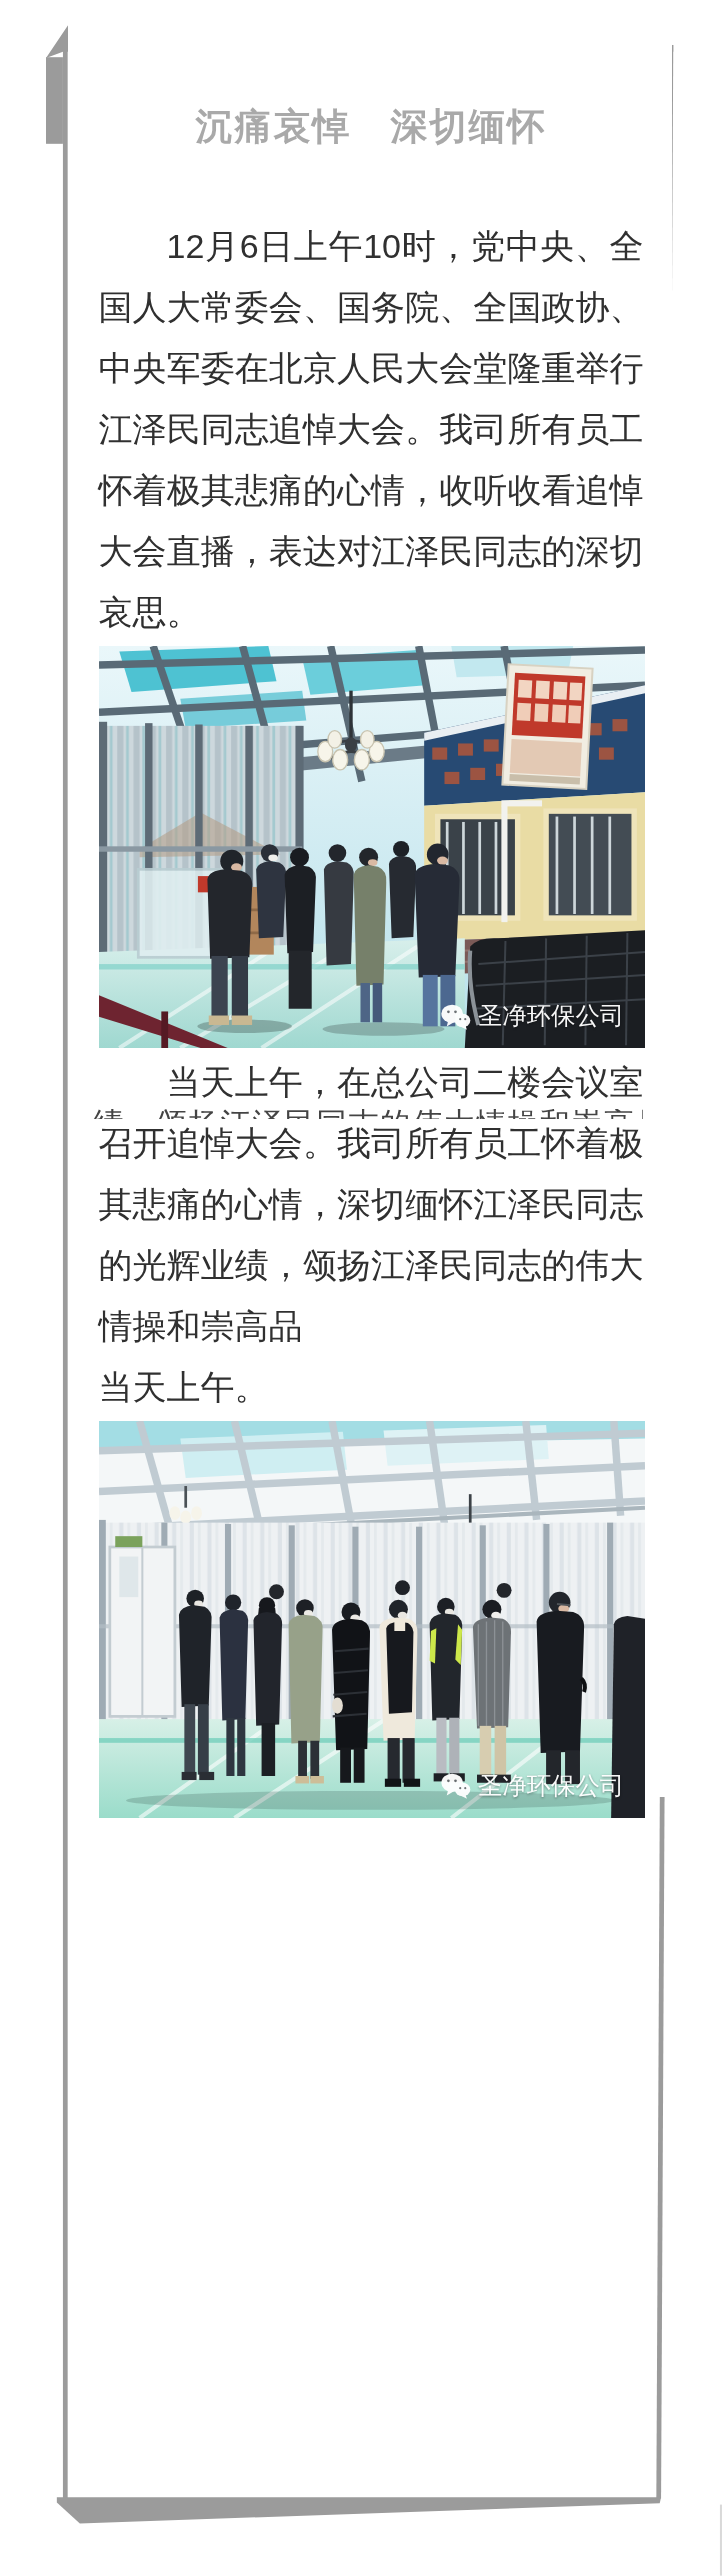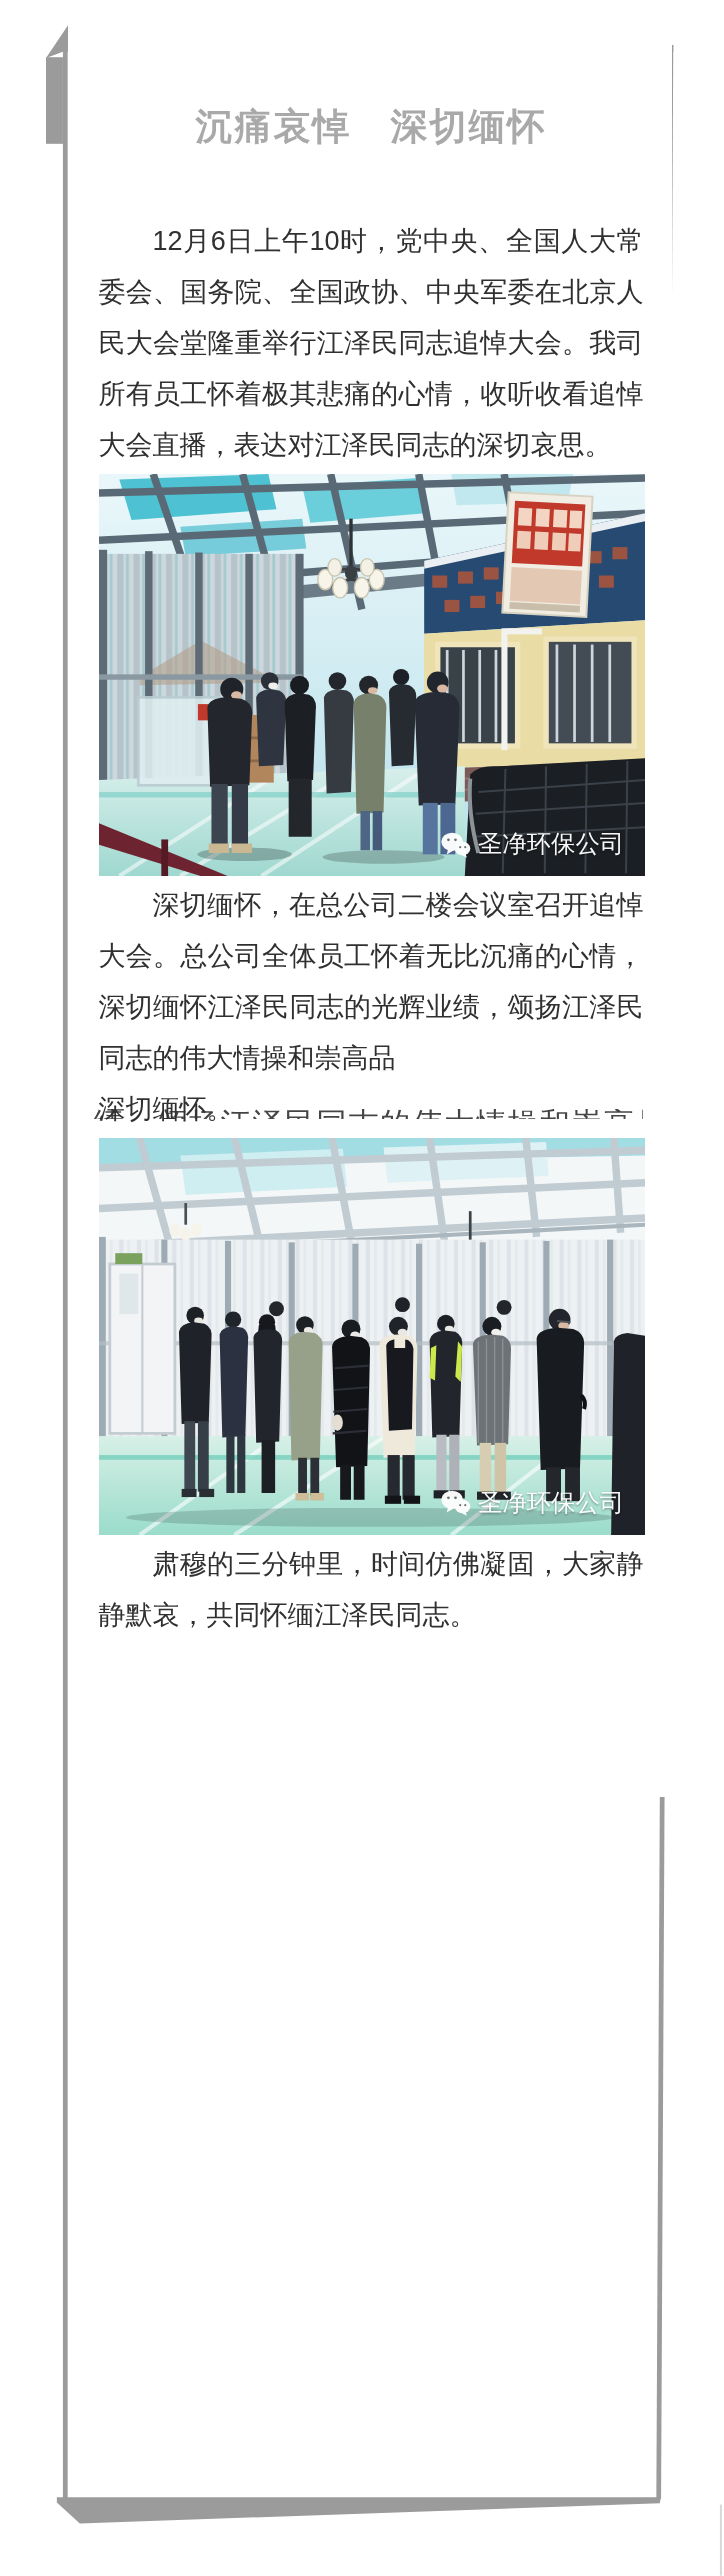--- a/index.html
+++ b/index.html
@@ -12,21 +12,21 @@
   .card{
     position:absolute;left:68px;top:0;width:604px;height:1797px;
     box-sizing:border-box;padding:0 28.4px 0 30.5px;background:#ffffff;
   }
   .page-title{
     margin:102px 0 0 0;text-align:center;
     font-size:37px;font-weight:bold;color:#a9a9a9;letter-spacing:2px;
   }
   .article{margin-top:64px;}
   .para{
-    margin:0;font-size:27px;line-height:51px;color:#303030;
+    margin:0;font-size:34px;line-height:61px;color:#303030;
     text-align:justify;text-justify:inter-ideograph;
     text-indent:2em;word-break:break-all;
   }
   .para.noindent{text-indent:0;}
   .photo{
     position:relative;margin:3.4px 0;width:546px;overflow:hidden;
     background:#dfe9ec;
     font-family:Liberation Serif, serif;
   }
   .photo-1{height:402px;}
@@ -258,22 +258,22 @@
             <circle cx="23" cy="13" r="2" fill="#6b6f72"></circle>
           <ellipse cx="33.5" cy="26" rx="11.5" ry="10" fill="#ffffff"></ellipse>
           <polygon points="38,34 40,39.5 32,35.5" fill="#ffffff"></polygon>
           <circle cx="30" cy="24" r="1.6" fill="#6b6f72"></circle>
             <circle cx="37.5" cy="24" r="1.6" fill="#6b6f72"></circle>
         </svg>
         <span>圣净环保公司</span>
       </figcaption>
     </figure>
 
-    <p class="para">深切缅怀，在总公司二楼会议室召开追悼大会。总公司全体员工怀着无比沉痛的心情，深切缅怀江泽民同志的光辉业绩，颂扬江泽民同志的伟大情操和崇高品</p>
-    <p class="para noindent">深切缅怀。</p>
+    <p class="para">当天上午，在总公司二楼会议室召开追悼大会。我司所有员工怀着极其悲痛的心情，深切缅怀江泽民同志的光辉业绩，颂扬江泽民同志的伟大情操和崇高品</p>
+    <p class="para noindent">当天上午。</p>
 
     <figure class="photo photo-2">
       <svg class="scene" viewBox="0 0 806 586" preserveAspectRatio="none" xmlns="http://www.w3.org/2000/svg">
         <defs>
           <linearGradient id="floor2" x1="0" y1="0" x2="0" y2="1">
             <stop offset="0" stop-color="#d7f0e7"></stop>
               <stop offset="1" stop-color="#9adcca"></stop>
           </linearGradient>
           <pattern id="curtain2" width="26" height="300" patternUnits="userSpaceOnUse">
             <rect width="26" height="300" fill="#eef1f3"></rect>
@@ -444,21 +444,20 @@
             <circle cx="23" cy="13" r="2" fill="#6b6f72"></circle>
           <ellipse cx="33.5" cy="26" rx="11.5" ry="10" fill="#ffffff"></ellipse>
           <polygon points="38,34 40,39.5 32,35.5" fill="#ffffff"></polygon>
           <circle cx="30" cy="24" r="1.6" fill="#6b6f72"></circle>
             <circle cx="37.5" cy="24" r="1.6" fill="#6b6f72"></circle>
         </svg>
         <span>圣净环保公司</span>
       </figcaption>
     </figure>
 
-    <p class="para">肃穆的三分钟里，时间仿佛凝固，大家静静默哀，共同怀缅江泽民同志。</p>
 
   </div>
 
   <div class="ghost-line">
     <span>绩，颂扬江泽民同志的伟大情操和崇高品</span>
   </div>
 
 </div>
 
 

